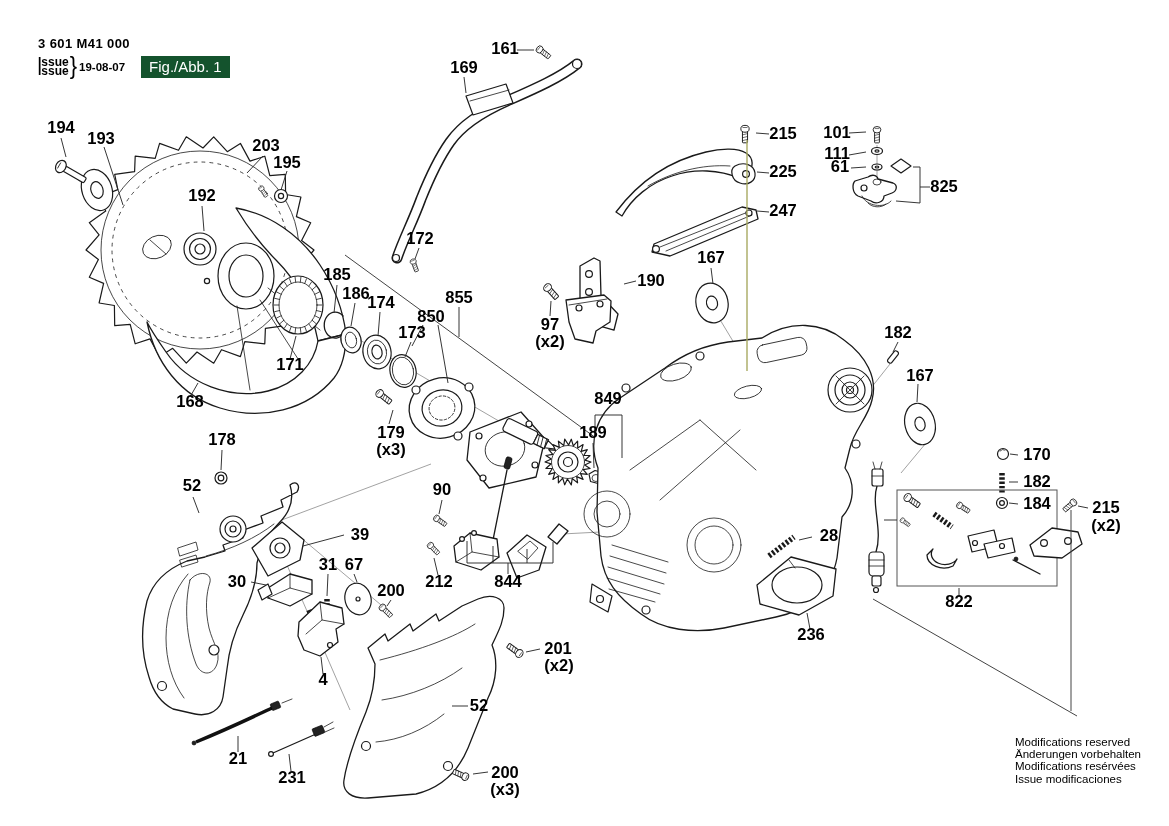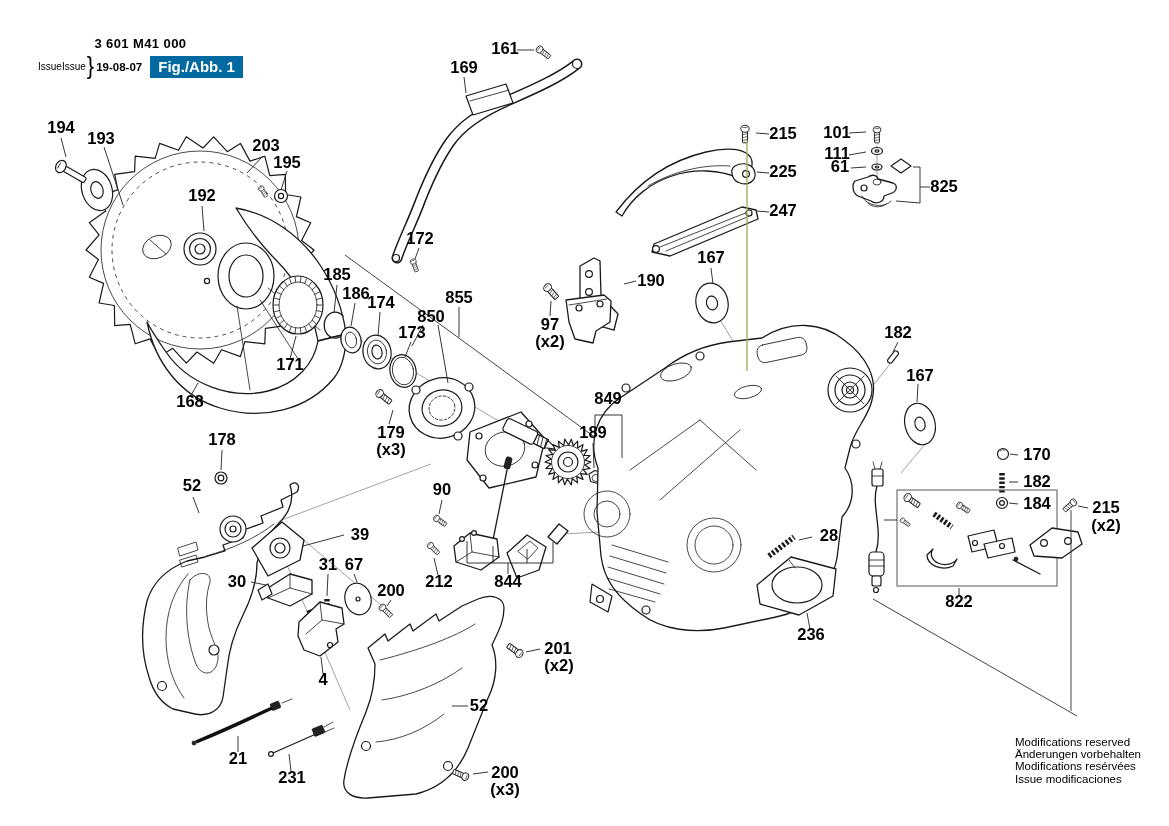--- a/index.html
+++ b/index.html
@@ -14,27 +14,27 @@
   .ln {fill:none;stroke:#1a1a1a;stroke-width:1.3;stroke-linejoin:round;stroke-linecap:round;}
   .ld {fill:none;stroke:#2b2b2b;stroke-width:.95;}
   .ax {fill:none;stroke:#8a8a8a;stroke-width:.8;}
   .ax2{fill:none;stroke:#444;stroke-width:1;}
   .spring{fill:none;stroke:#1a1a1a;stroke-width:5.5;stroke-dasharray:2.4 1.9;}
   .dark{fill:#222;stroke:#000;stroke-width:.6;}
   .lbl{font:700 16.5px "Liberation Sans", sans-serif;fill:#000;text-anchor:middle;}
   .box822{fill:none;stroke:#555;stroke-width:1;}
 
   
-  .title-block{position:absolute;left:38px;top:36px;text-align:center;}
+  .title-block{position:absolute;left:38px;top:36px;}
   .pn{font-size:13px;font-weight:700;letter-spacing:.4px;}
   .issue-row{display:flex;align-items:center;margin-top:3px;}
-  .iss{display:flex;font-size:10px;line-height:9.5px;font-weight:400;}
+  .iss{display:flex;flex-direction:column;font-size:12px;line-height:9.5px;font-weight:700;}
   .brace{font-size:22px;font-weight:400;margin:0 2px 0 1px;transform:scaleY(1.05);}
-  .date{font-size:11.5px;font-weight:700;margin-right:8px;}
-  .figbox{background:#0369a1;color:#fff;font-size:15px;font-weight:700;padding:2px 8px 3px 8px;}
+  .date{font-size:11.5px;font-weight:700;margin-right:16px;}
+  .figbox{background:#14532d;color:#fff;font-size:15px;font-weight:400;padding:2px 8px 3px 8px;}
   .footer{position:absolute;left:1002px;top:736px;font-size:11.5px;line-height:12.2px;}
   .footer div{white-space:nowrap;padding-left:13px;}
 </style>
 </head>
 <body>
 
 <div class="page">
 
 <svg width="1169" height="826" viewBox="0 0 1169 826">
   <defs>

